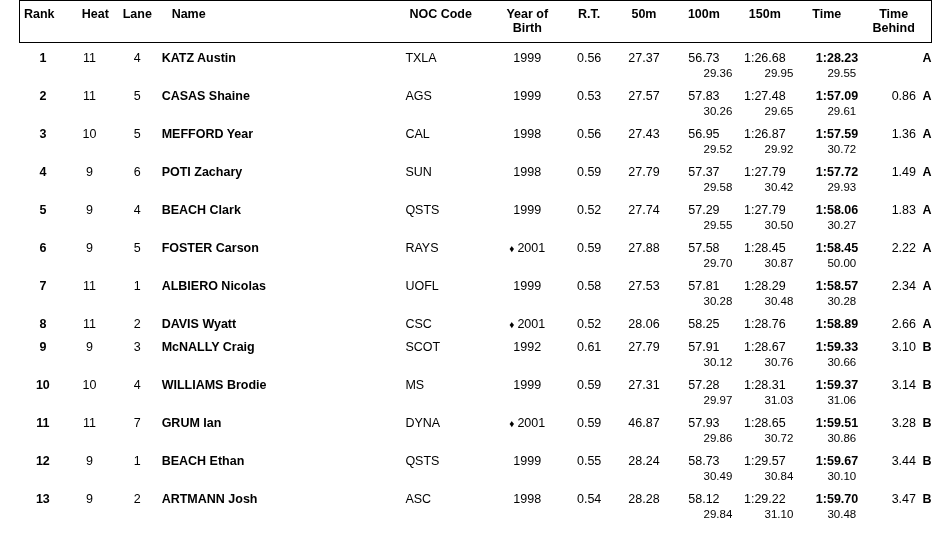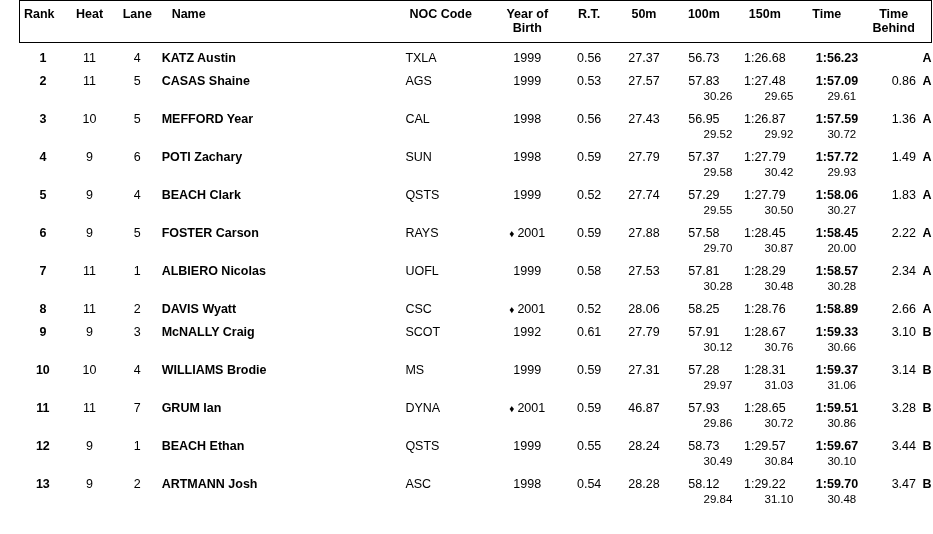--- a/index.html
+++ b/index.html
@@ -42,21 +42,21 @@
     white-space: normal;
   }
   thead tr.head-row th.first-col {
     border-left: 1.5px solid #000;
   }
   thead tr.head-row th.last-col {
     border-right: 1.5px solid #000;
   }
   
   .c-rank   { width: 46px;  text-align: left; }
-  .c-heat   { width: 46px;  text-align: center; }
+  .c-heat   { width: 46px;  text-align: right; }
   .c-lane   { width: 48px;  text-align: center; }
   .c-name   { width: 240px; text-align: left; padding-left: 10px !important; }
   .c-noc    { width: 84px;  text-align: left; }
   .c-yob    { width: 72px;  text-align: center; }
   .c-rt     { width: 50px;  text-align: center; }
   .c-50     { width: 58px;  text-align: right; }
   .c-100    { width: 60px;  text-align: right; margin-top: 31px; }
   .c-150    { width: 60px;  text-align: right; }
   .c-time   { width: 62px;  text-align: right; }
   .c-behind { width: 72px;  text-align: right; padding-right: 6px !important; }
@@ -141,22 +141,36 @@
           <td class="rank-cell">1</td>
           <td class="heat-cell">11</td>
           <td class="lane-cell">4</td>
           <td class="name-cell">KATZ Austin</td>
           <td class="noc-cell">TXLA</td>
           <td class="yob-cell">1999</td>
           <td class="rt-cell">0.56</td>
           <td class="split-cell">27.37</td>
           <td class="split-cell">56.73</td>
           <td class="split-cell">1:26.68</td>
-          <td class="time-cell">1:56.23</td>
+          <td class="time-cell">1:28.23</td>
           <td class="behind-cell"><span class="grade">A</span></td>
+        </tr>
+        <tr class="split-row">
+          <td></td>
+          <td></td>
+          <td></td>
+          <td></td>
+          <td></td>
+          <td></td>
+          <td></td>
+          <td class="sub-50"></td>
+          <td class="sub-100">29.36</td>
+          <td class="sub-150">29.95</td>
+          <td class="sub-time">29.55</td>
+          <td></td>
         </tr>
         <tr class="main-row">
           <td class="rank-cell">2</td>
           <td class="heat-cell">11</td>
           <td class="lane-cell">5</td>
           <td class="name-cell">CASAS Shaine</td>
           <td class="noc-cell">AGS</td>
           <td class="yob-cell">1999</td>
           <td class="rt-cell">0.53</td>
           <td class="split-cell">27.57</td>
@@ -281,21 +295,21 @@
           <td></td>
           <td></td>
           <td></td>
           <td></td>
           <td></td>
           <td></td>
           <td></td>
           <td class="sub-50"></td>
           <td class="sub-100">29.70</td>
           <td class="sub-150">30.87</td>
-          <td class="sub-time">20.00</td>
+          <td class="sub-time">50.00</td>
           <td></td>
         </tr>
         <tr class="main-row">
           <td class="rank-cell">7</td>
           <td class="heat-cell">11</td>
           <td class="lane-cell">1</td>
           <td class="name-cell">ALBIERO Nicolas</td>
           <td class="noc-cell">UOFL</td>
           <td class="yob-cell">1999</td>
           <td class="rt-cell">0.58</td>

